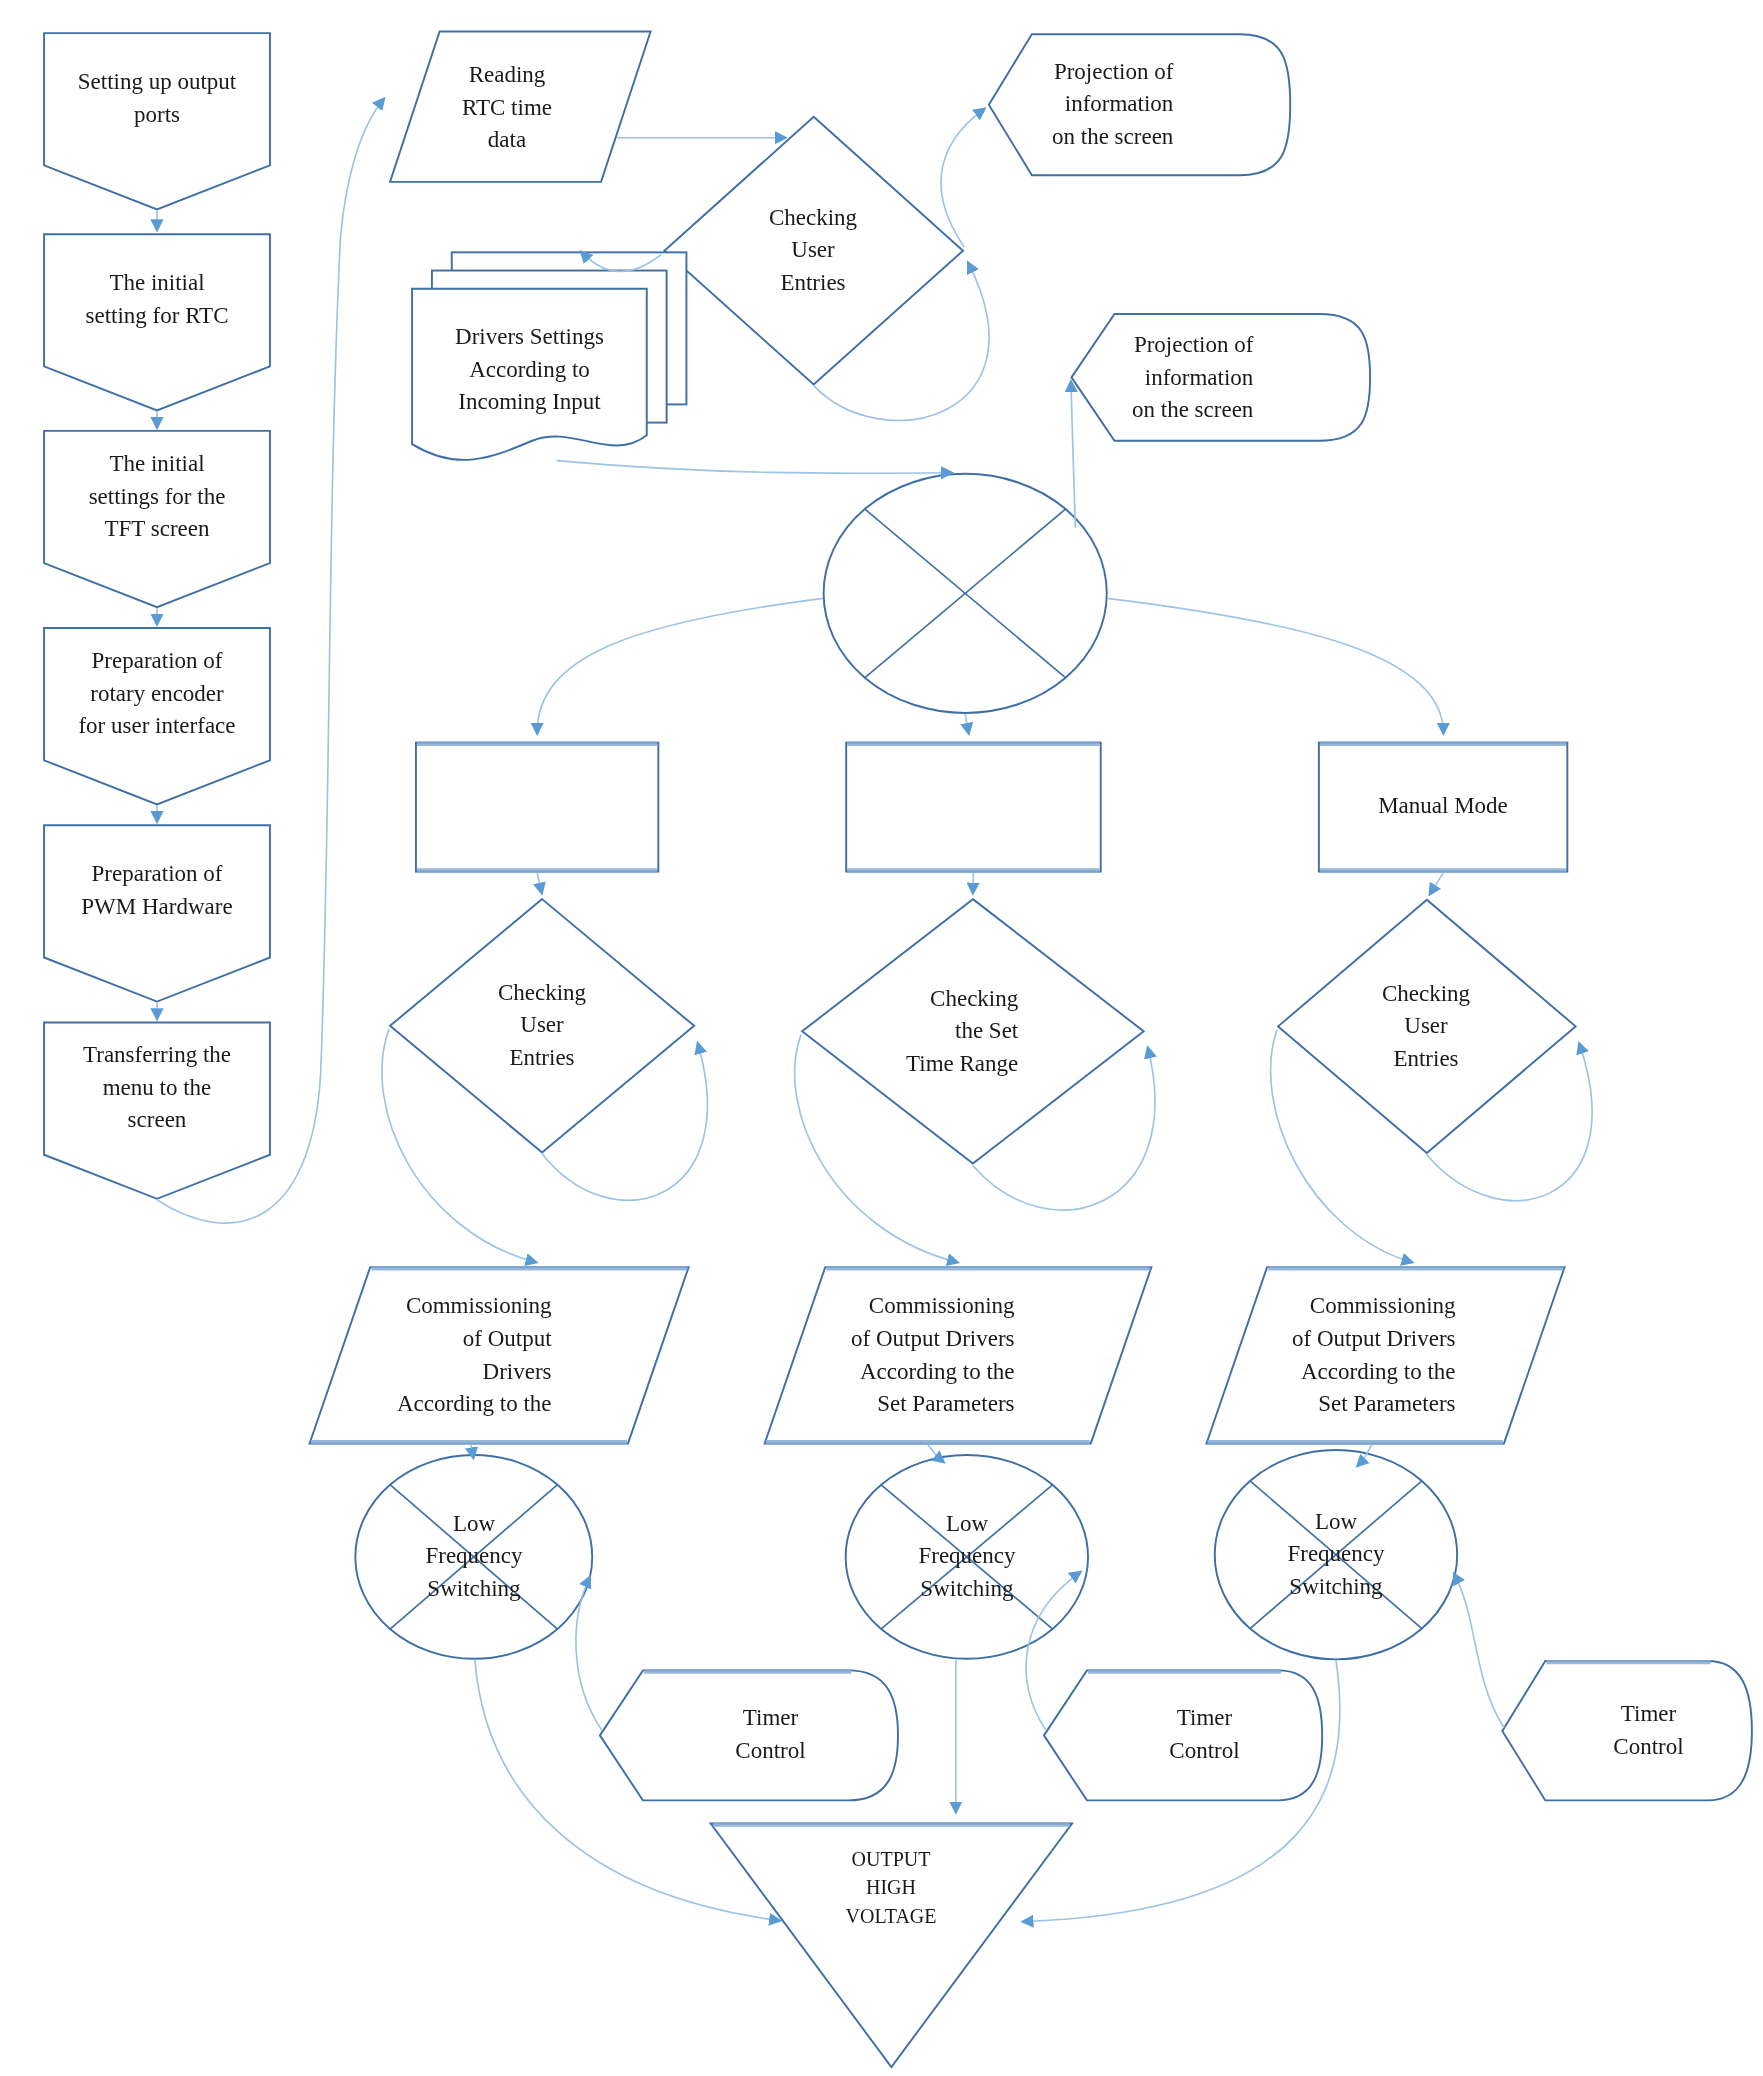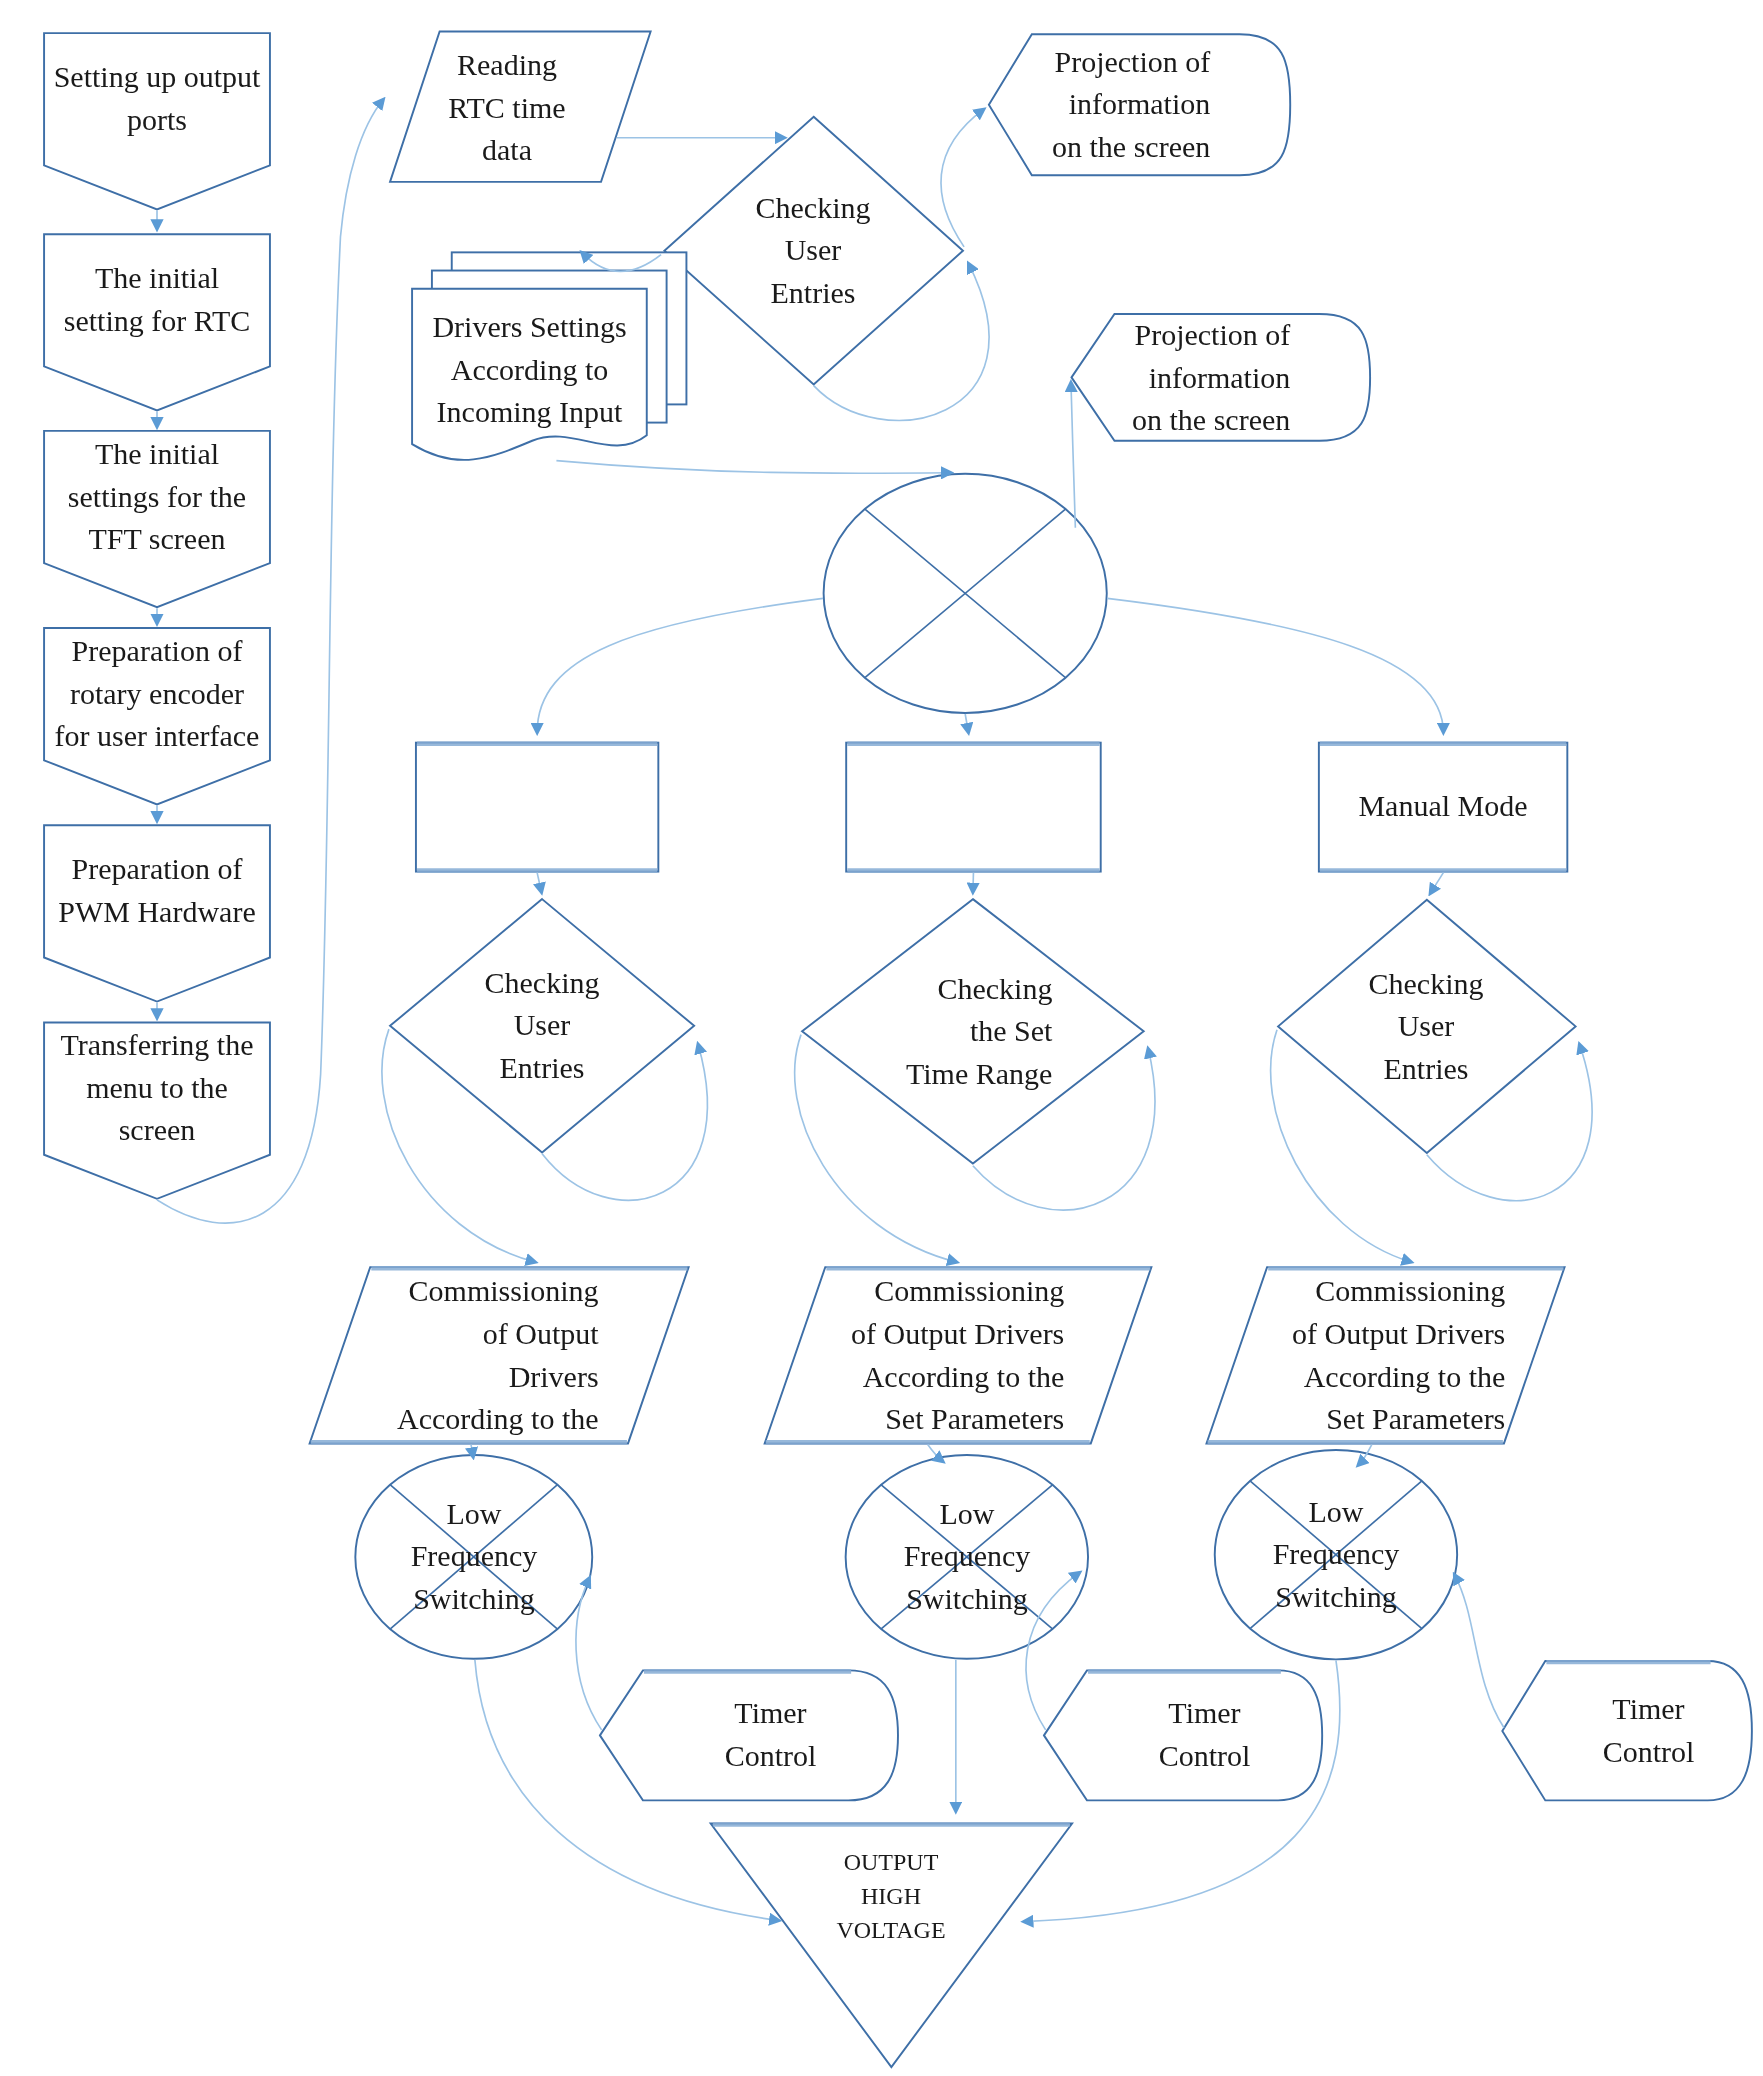--- a/index.html
+++ b/index.html
@@ -4,24 +4,24 @@
 <style>
   html,body{margin:0;padding:0;background:#fff;}
   #canvas{position:relative;width:1764px;height:2077px;background:#ffffff;overflow:hidden;
           font-family:"Liberation Serif","DejaVu Serif",serif;}
   #diagram-svg{position:absolute;left:0;top:0;}
   .shape{fill:#ffffff;stroke:#3e6fa7;stroke-width:3.5;}
   .conn{fill:none;stroke:#9cc3e5;stroke-width:3;}
   .accent{stroke:#86acd4;stroke-width:8;opacity:.85;}
   .xline{stroke:#3e6fa7;stroke-width:3;}
   .lbl{position:absolute;display:flex;align-items:center;justify-content:center;
-       text-align:center;white-space:pre-line;color:#1a1a1a;font-size:30px;line-height:1.42;}
+       text-align:center;white-space:pre-line;color:#1a1a1a;font-size:23px;line-height:1.42;}
   .lbl.left{justify-content:flex-start;text-align:right;}
   .lbl.top{align-items:flex-start;}
-  .caps{font-size:24px;}
+  .caps{font-size:20px;}
 </style>
 </head>
 <body>
 
 <div id="canvas">
 
 <svg id="diagram-svg" width="1764" height="2077" viewBox="0 0 3202 3770">
   <defs>
     <marker id="arw" viewBox="0 0 10 10" refX="7.5" refY="5" markerWidth="8" markerHeight="8" orient="auto-start-reverse">
       <path d="M0,0 L10,5 L0,10 z" fill="#5b9bd5"></path>

